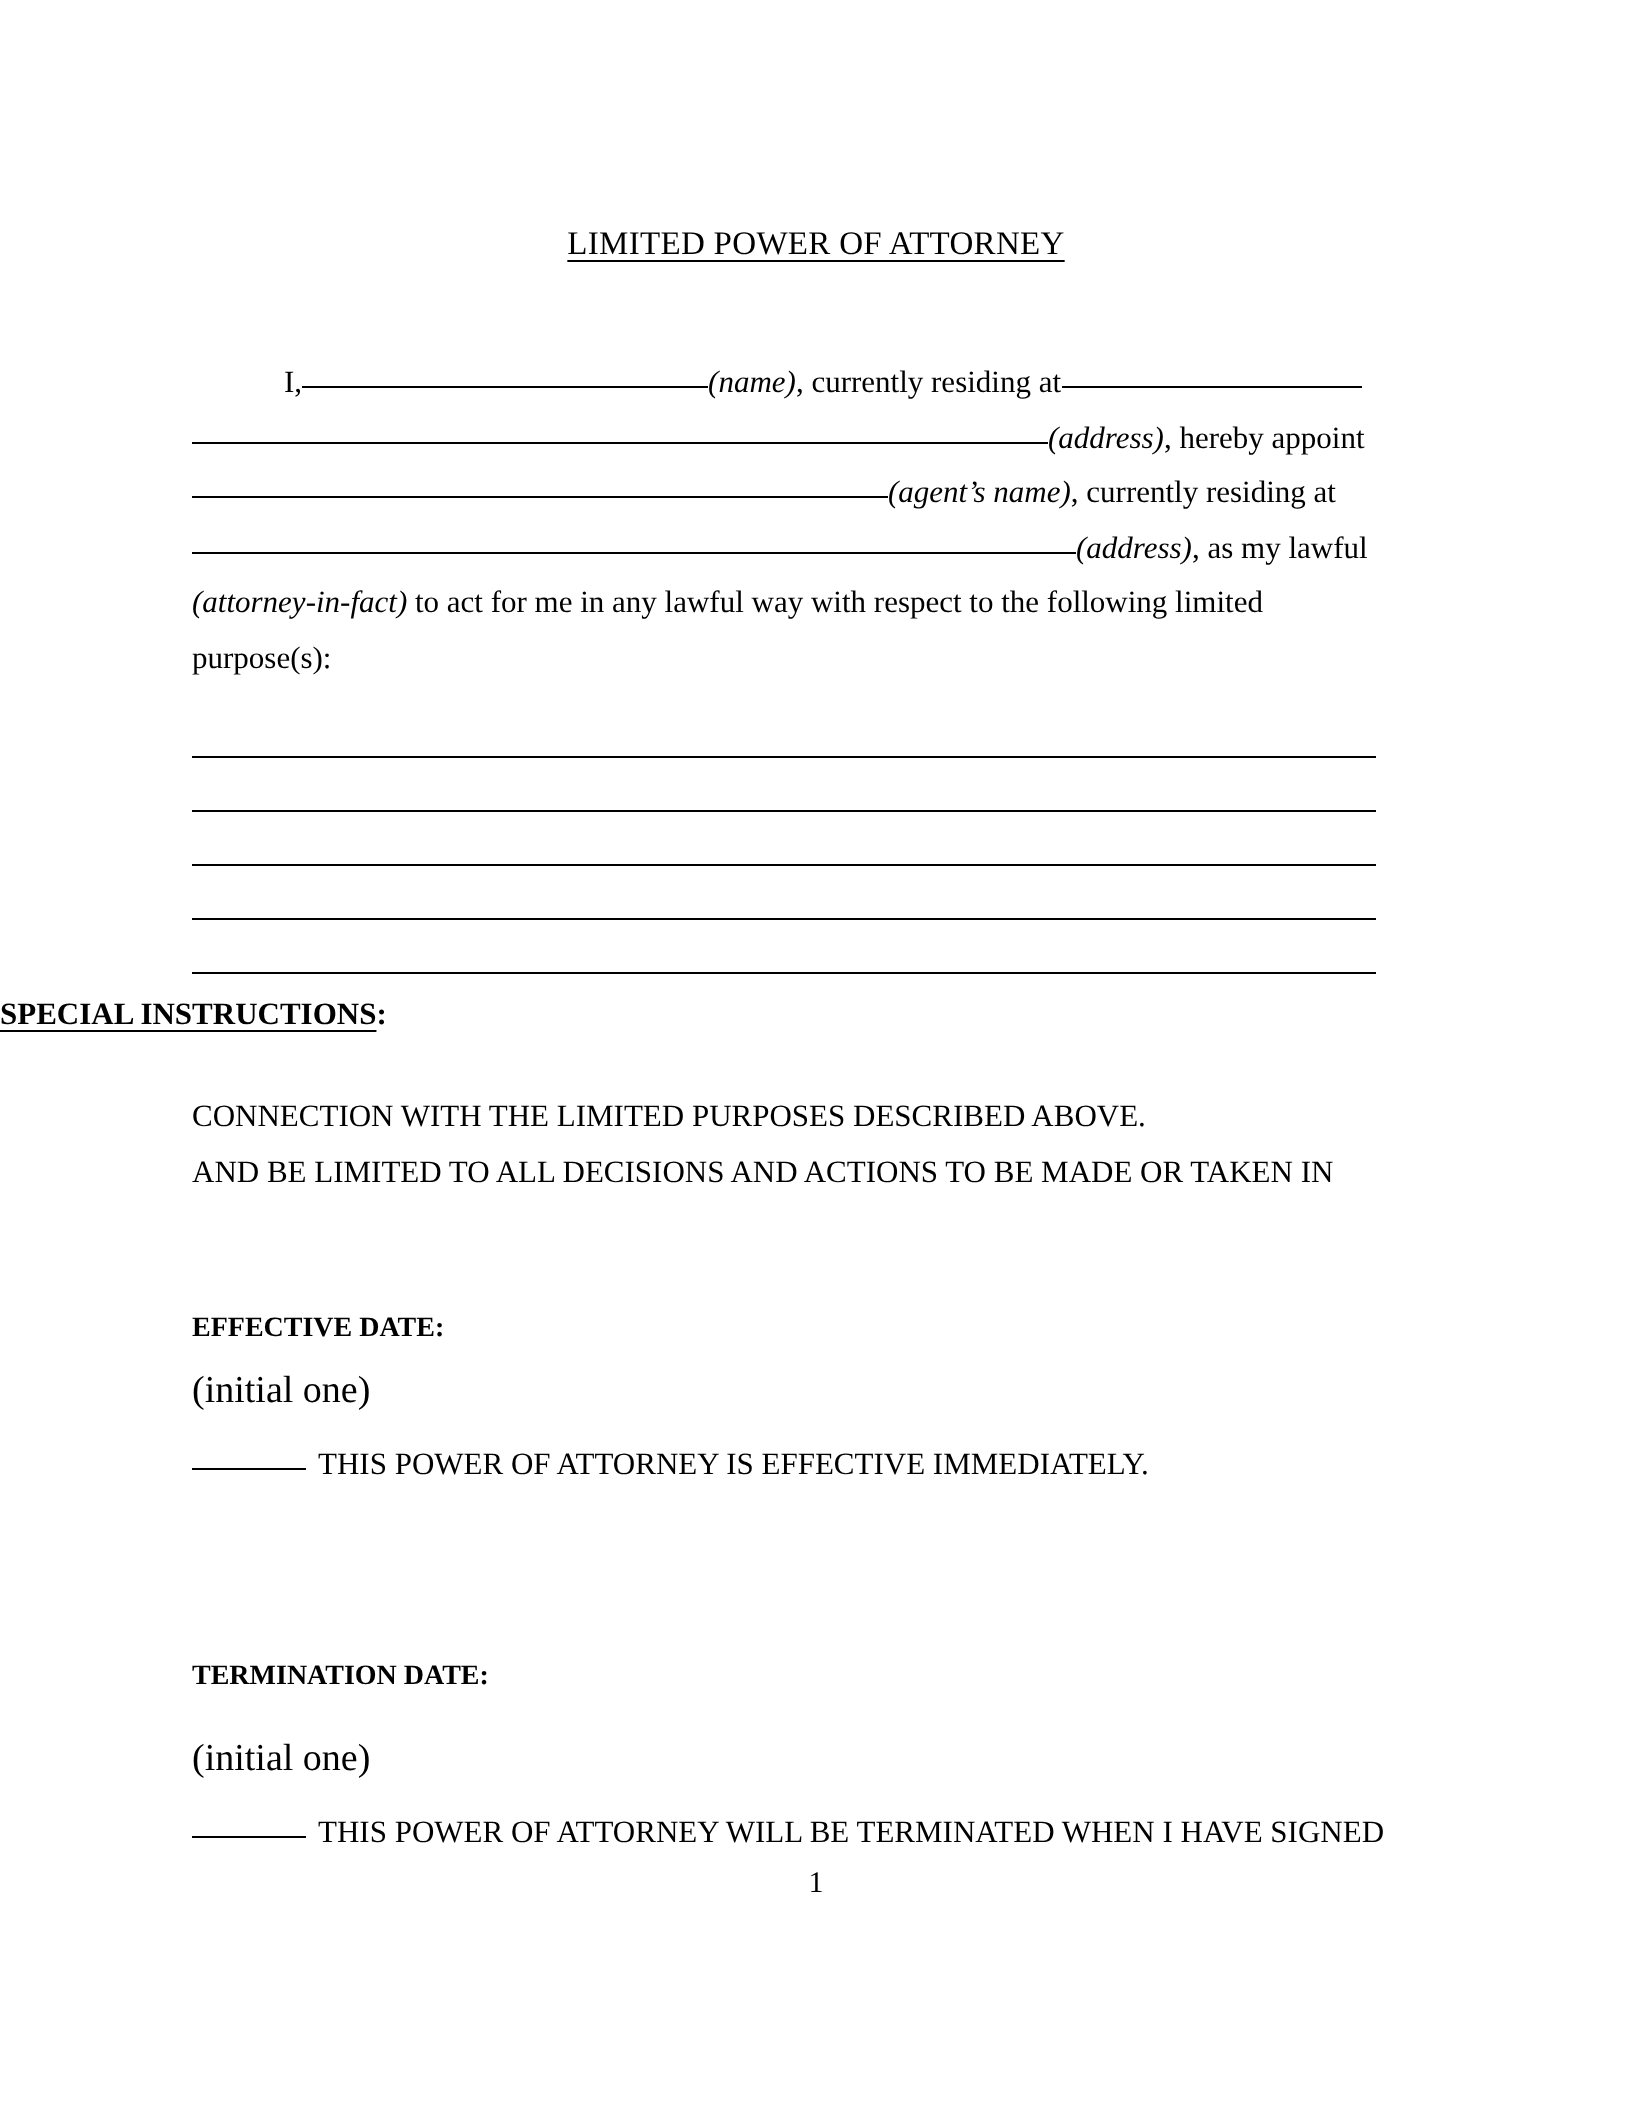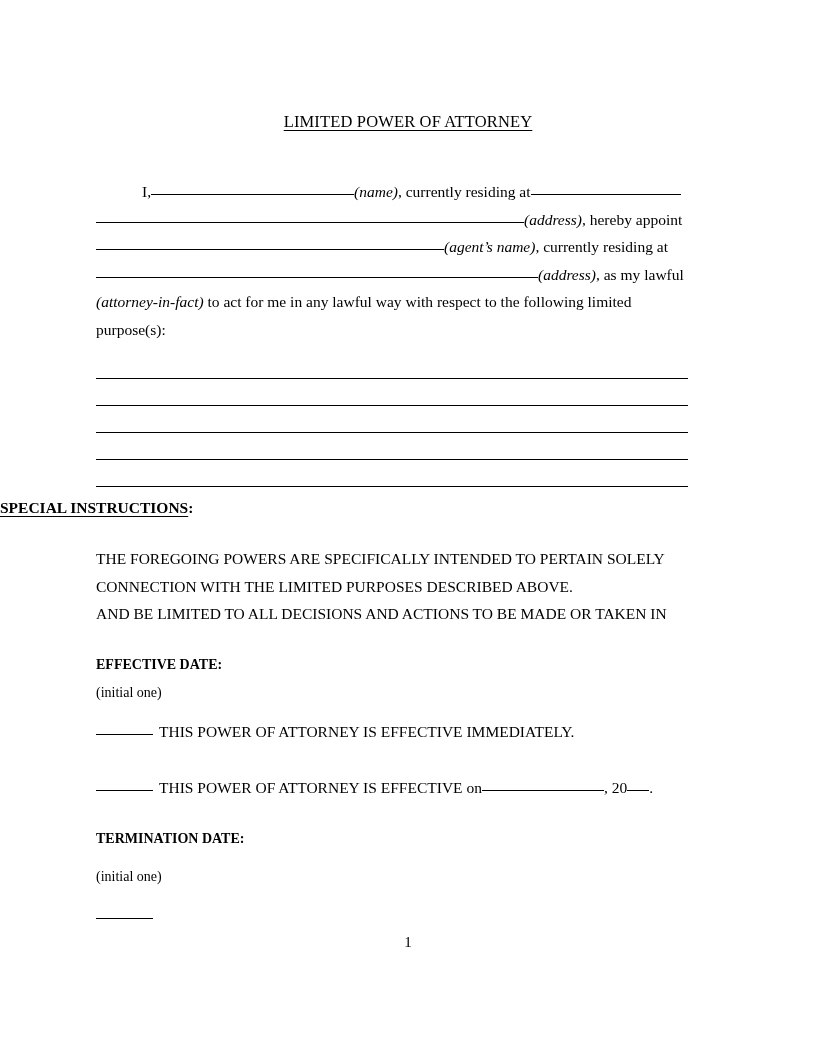--- a/index.html
+++ b/index.html
@@ -115,21 +115,21 @@
     font-weight: bold;
     white-space: nowrap;
   }
   .sec-head .plain { font-weight: bold; }
   #effective-date-heading { top: 657px; }
   #termination-date-heading { top: 831px; }
 
   .initial-note {
     position: absolute;
     left: 96px;
-    font-size: 14px;
+    font-size: 19px;
     white-space: nowrap;
   }
   #effective-initial-note { top: 685px; }
   #termination-initial-note { top: 869px; }
 
   
   .option-line {
     position: absolute;
     left: 96px;
     width: 620px;
@@ -204,42 +204,38 @@
     <div class="rule-line"></div>
     <div class="rule-line"></div>
     <div class="rule-line"></div>
   </div>
 
   <div class="special-head">
     <span class="u">SPECIAL INSTRUCTIONS</span><span>:</span>
   </div>
 
   <div class="caps-para">
-    <span class="ln">THE FOREGOING POWERS ARE SPECIFICALLY INTENDED TO PERTAIN SOLELY</span>
     <span class="ln">CONNECTION WITH THE LIMITED PURPOSES DESCRIBED ABOVE.</span>
     <span class="ln">AND BE LIMITED TO ALL DECISIONS AND ACTIONS TO BE MADE OR TAKEN IN</span>
   </div>
 
   <div class="sec-head" id="effective-date-heading">
     <span>EFFECTIVE DATE</span><span class="plain">:</span>
   </div>
 
   <div class="initial-note" id="effective-initial-note">(initial one)</div>
 
   <div class="option-line" id="effective-option-immediate">
     <span class="initial-blank"></span><span>THIS POWER OF ATTORNEY IS EFFECTIVE IMMEDIATELY.</span>
   </div>
 
-  <div class="option-line" id="effective-option-dated">
-    <span class="initial-blank"></span><span>THIS POWER OF ATTORNEY IS EFFECTIVE on</span><span class="blank b-date"></span><span>, 20</span><span class="blank b-year"></span><span>.</span>
-  </div>
 
   <div class="sec-head" id="termination-date-heading">TERMINATION DATE:</div>
 
   <div class="initial-note" id="termination-initial-note">(initial one)</div>
 
   <div class="option-line" id="termination-option-signed">
-    <span class="initial-blank"></span>
+    <span class="initial-blank"></span><span>THIS POWER OF ATTORNEY WILL BE TERMINATED WHEN I HAVE SIGNED</span>
   </div>
 
   <div class="page-number">1</div>
 
 </div>
 
 </body></html>

